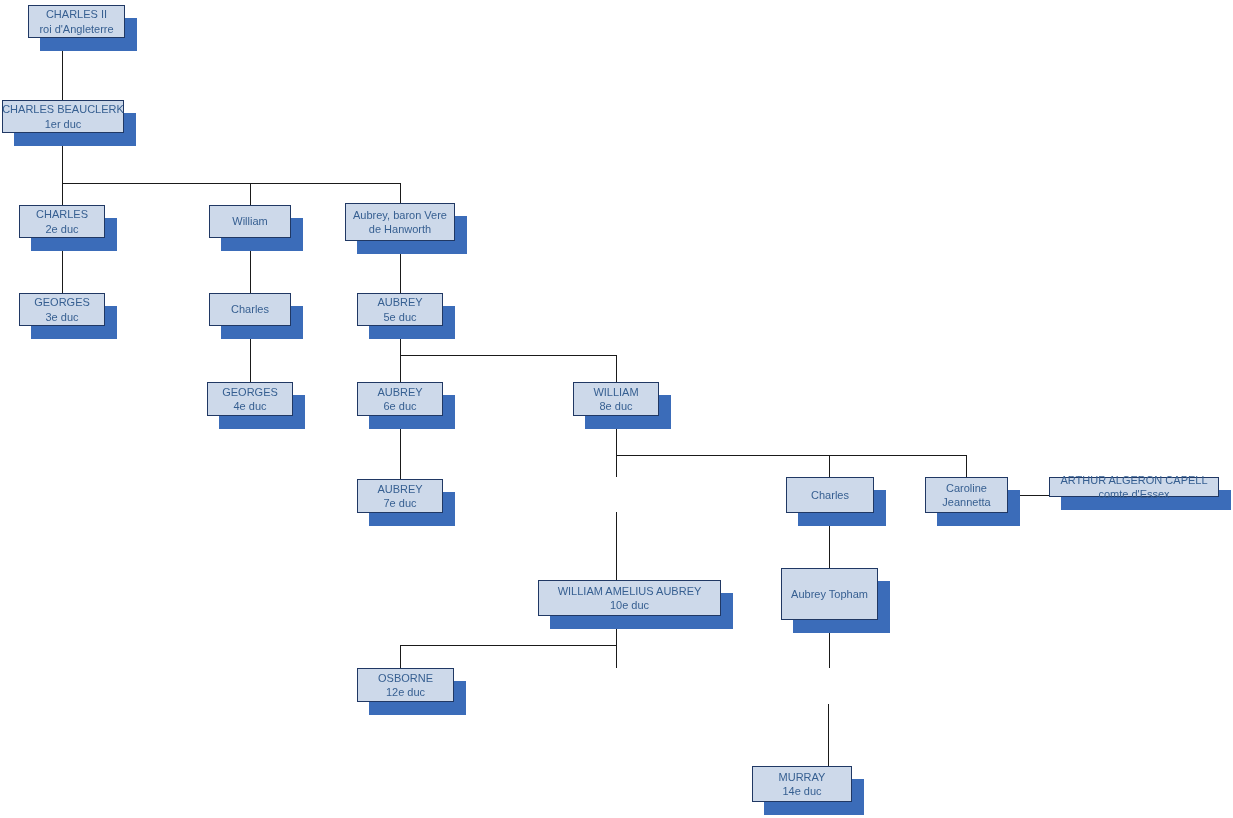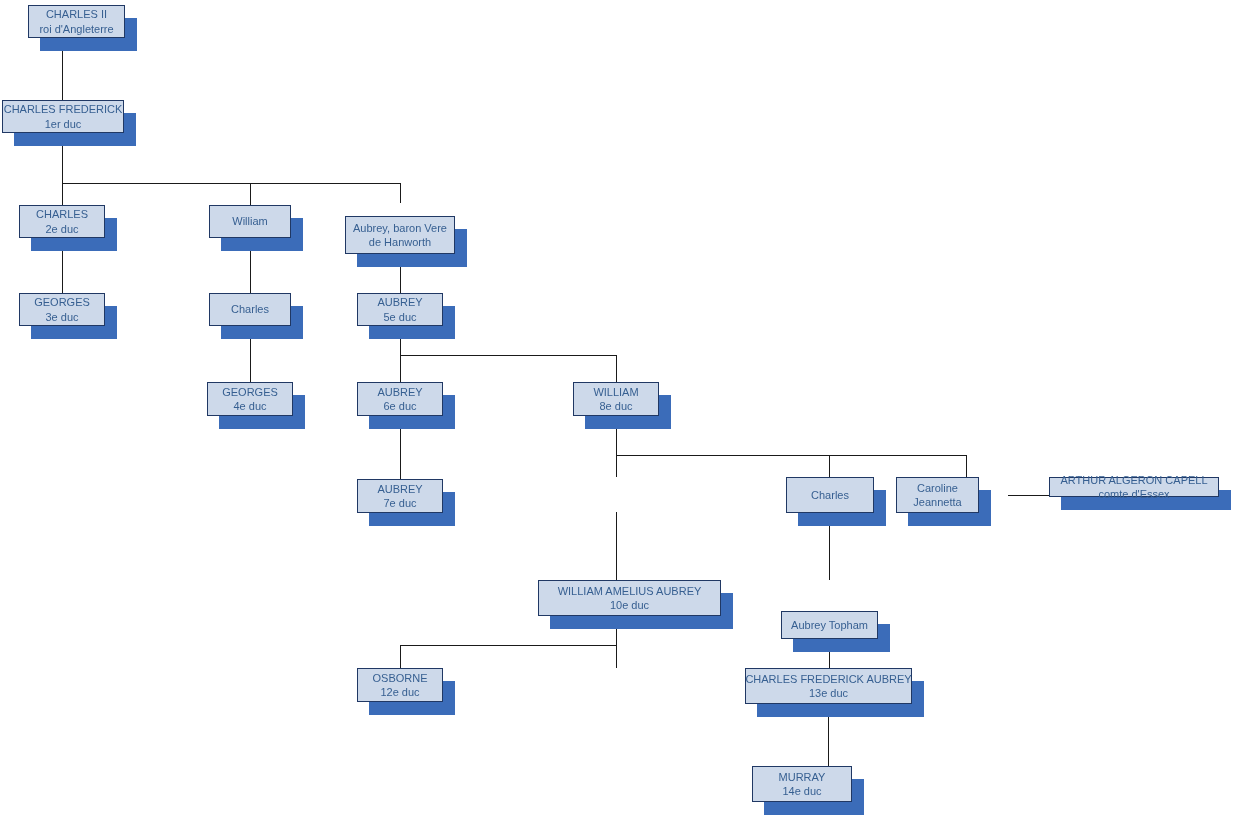--- a/index.html
+++ b/index.html
@@ -66,34 +66,34 @@
   <div class="vline" style="left:829px;top:513px;height:67px"></div>
   <div class="vline" style="left:829px;top:616px;height:52px"></div>
   <div class="vline" style="left:828px;top:704px;height:62px"></div>
 
   <div class="node" style="left:28px;top:5px;width:97px;height:33px">
     <span>CHARLES II</span>
     <span>roi d'Angleterre</span>
   </div>
 
   <div class="node" style="left:2px;top:100px;width:122px;height:33px">
-    <span>CHARLES FREDERICK</span>
+    <span>CHARLES BEAUCLERK</span>
     <span>1er duc</span>
   </div>
 
   <div class="node" style="left:19px;top:205px;width:86px;height:33px">
     <span>CHARLES</span>
     <span>2e duc</span>
   </div>
 
   <div class="node" style="left:209px;top:205px;width:82px;height:33px">
     <span>William</span>
   </div>
 
-  <div class="node" style="left:345px;top:216px;width:110px;height:38px">
+  <div class="node" style="left:345px;top:203px;width:110px;height:38px">
     <span>Aubrey, baron Vere</span>
     <span>de Hanworth</span>
   </div>
 
   <div class="node" style="left:19px;top:293px;width:86px;height:33px">
     <span>GEORGES</span>
     <span>3e duc</span>
   </div>
 
   <div class="node" style="left:209px;top:293px;width:82px;height:33px">
@@ -123,48 +123,44 @@
   <div class="node" style="left:357px;top:479px;width:86px;height:34px">
     <span>AUBREY</span>
     <span>7e duc</span>
   </div>
 
 
   <div class="node" style="left:786px;top:477px;width:88px;height:36px">
     <span>Charles</span>
   </div>
 
-  <div class="node" style="left:896px;top:477px;width:83px;height:36px">
+  <div class="node" style="left:925px;top:477px;width:83px;height:36px">
     <span>Caroline</span>
     <span>Jeannetta</span>
   </div>
 
   <div class="node" style="left:1049px;top:477px;width:170px;height:20px">
     <span>ARTHUR ALGERON CAPELL</span>
     <span>comte d'Essex</span>
   </div>
 
   <div class="node" style="left:538px;top:580px;width:183px;height:36px">
     <span>WILLIAM AMELIUS AUBREY</span>
     <span>10e duc</span>
   </div>
 
-  <div class="node" style="left:781px;top:611px;width:97px;height:28px">
+  <div class="node" style="left:781px;top:568px;width:97px;height:52px">
     <span>Aubrey Topham</span>
   </div>
 
-  <div class="node" style="left:357px;top:668px;width:86px;height:34px">
+  <div class="node" style="left:357px;top:668px;width:97px;height:34px">
     <span>OSBORNE</span>
     <span>12e duc</span>
   </div>
 
 
-  <div class="node" style="left:745px;top:668px;width:167px;height:36px">
-    <span>CHARLES FREDERICK AUBREY</span>
-    <span>13e duc</span>
-  </div>
 
   <div class="node" style="left:752px;top:766px;width:100px;height:36px">
     <span>MURRAY</span>
     <span>14e duc</span>
   </div>
 
 </div>
 
 </body></html>

